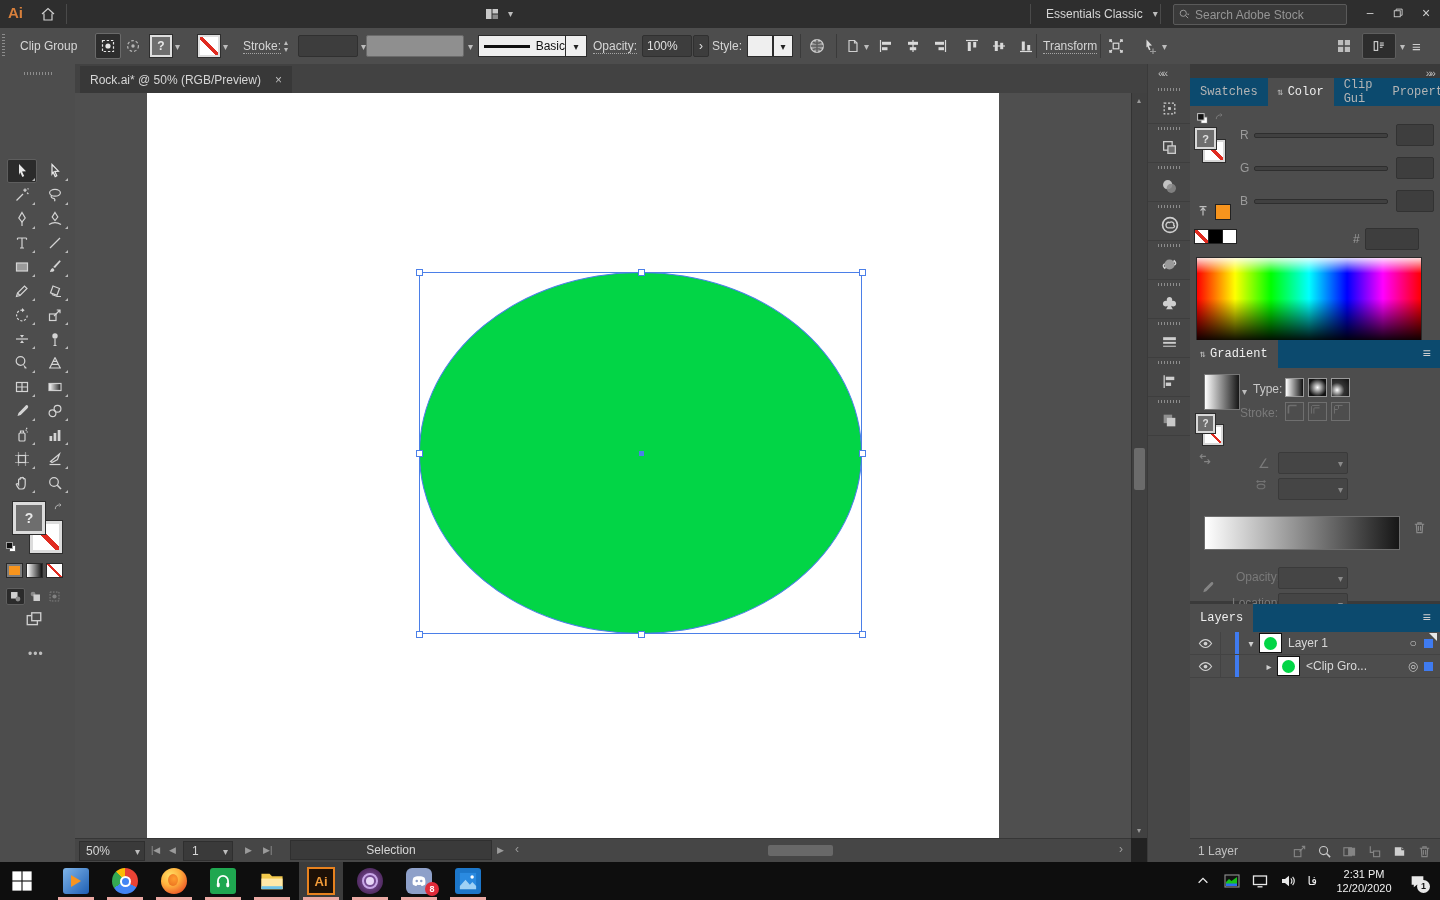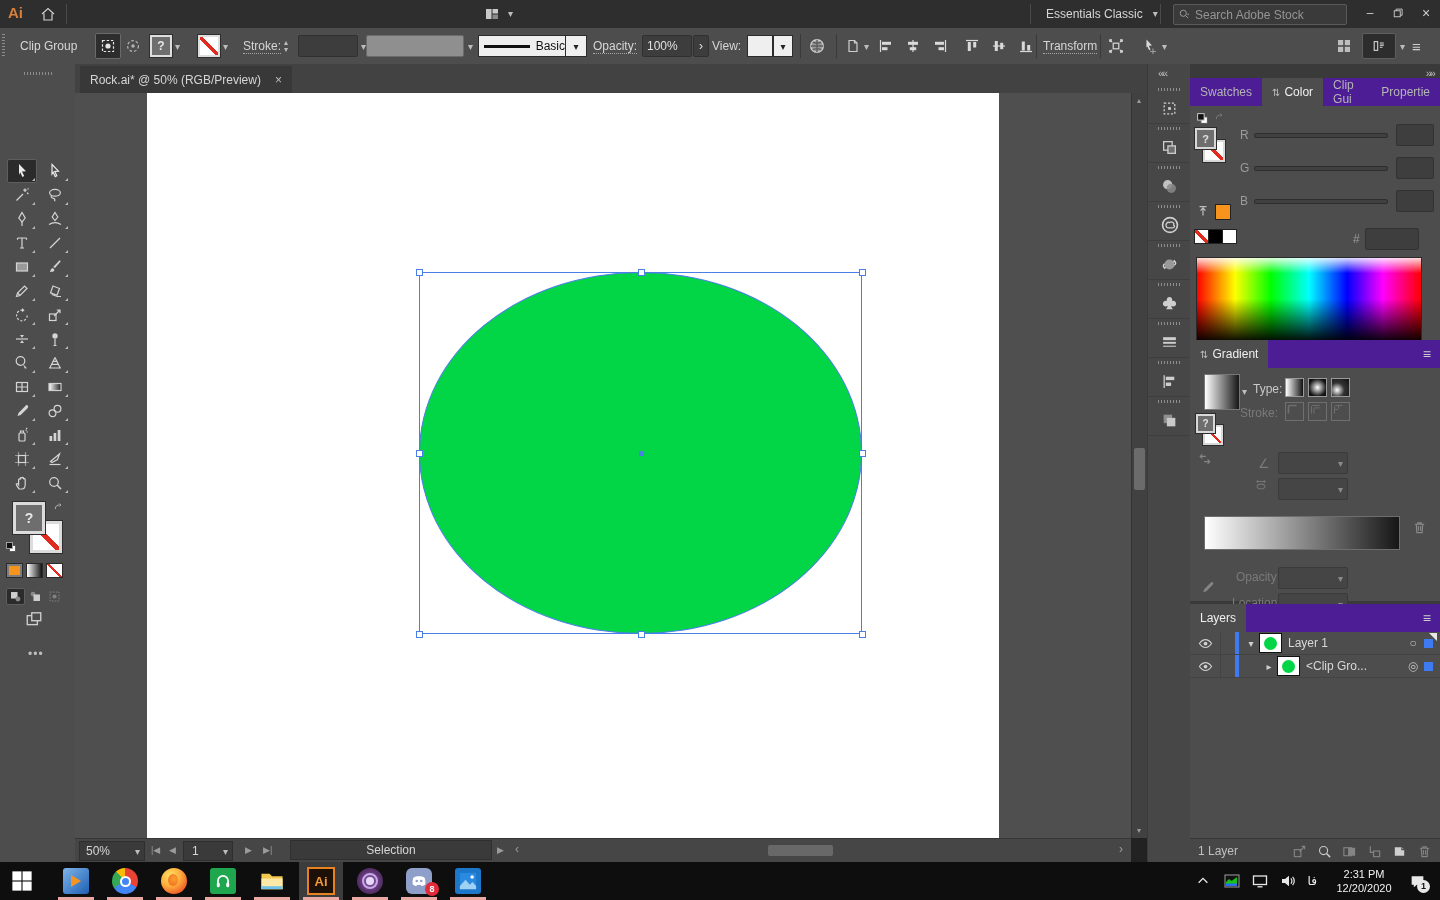--- a/index.html
+++ b/index.html
@@ -83,21 +83,21 @@
   
   #right-strip{left:1147px;top:64px;width:43px;height:798px;background:#474747;border-left:1px solid #3a3a3a;border-right:1px solid #3a3a3a;}
   #strip-collapse{left:10px;top:3px;color:#bdbdbd;font-size:11px;letter-spacing:-2px;}
   #strip-sections{left:0;top:21px;width:43px;}
   .strip-sec{width:43px;height:38px;border-bottom:1px solid #3e3e3e;display:flex;flex-direction:column;align-items:center;}
   .strip-sec .handle-dots{width:24px;margin:3px 0 2px;}
   .strip-sec .icon{flex:1;display:flex;align-items:center;}
   
   #dock{left:1190px;top:64px;width:250px;height:798px;background:#3a3a3a;}
   .panel{left:0;width:250px;background:#4d4d4d;}
-  .ptabs{height:28px;background:#4c1d95;display:flex;}
+  .ptabs{height:28px;background:#0c4a6e;display:flex;font-family:Liberation Mono, monospace;}
   .ptab{padding:0 10px;display:flex;align-items:center;color:#b5b5b5;font-size:12px;}
   .ptab.active{background:#4d4d4d;color:#efefef;}
   .pburger{margin-left:auto;padding:0 9px;display:flex;align-items:center;color:#cfcfcf;font-size:14px;}
   .spin{font-size:10px;color:#bdbdbd;margin-right:4px;}
   .slider-track{height:3px;background:#404040;border:1px solid #2e2e2e;border-radius:2px;}
   .val-box{width:36px;height:20px;background:#3e3e3e;border:1px solid #323232;border-radius:2px;}
   .mini-swatch{width:13px;height:13px;outline:1px solid #222;}
   #spectrum{background:
      linear-gradient(to bottom,rgba(255,255,255,.85),rgba(255,255,255,0) 18%),
      linear-gradient(to bottom,rgba(0,0,0,0) 48%,#000 100%),
@@ -241,21 +241,21 @@
           <span style="font-size:10px;">▾</span>
         </span>
     </div>
     <div class="abs cb-item" style="left:593px;">
         <span class="dotted-link">Opacity:</span>
       </div>
     <div class="abs cb-item" style="left:642px;">
       <span class="input-dark" style="width:44px;padding-left:4px;">100%</span>
       <span class="input-dark" style="width:14px;justify-content:center;margin-left:1px;">›</span>
     </div>
-    <div class="abs cb-item" style="left:712px;">View:</div>
+    <div class="abs cb-item" style="left:712px;">Style:</div>
     <div class="abs cb-item" style="left:747px;">
       <span class="white-dd" style="width:24px;"></span>
       <span class="white-dd" style="width:18px;">
           <span style="font-size:10px;">▾</span>
         </span>
     </div>
     <div class="abs cb-sep" style="left:800px;"></div>
     <div class="abs cb-item" style="left:808px;">
         <span class="icon">
           <svg width="18" height="18" viewBox="0 0 16 16" fill="none" stroke-width="1.2">

